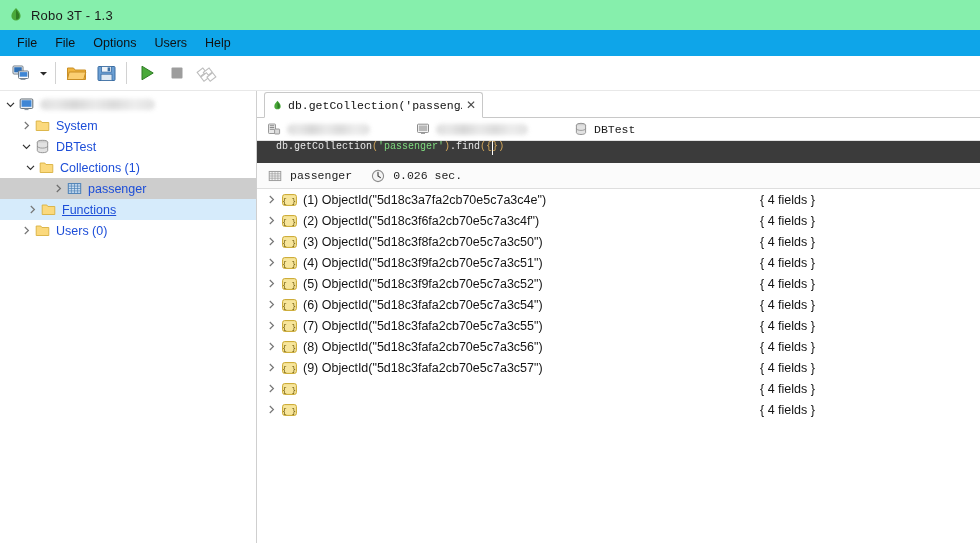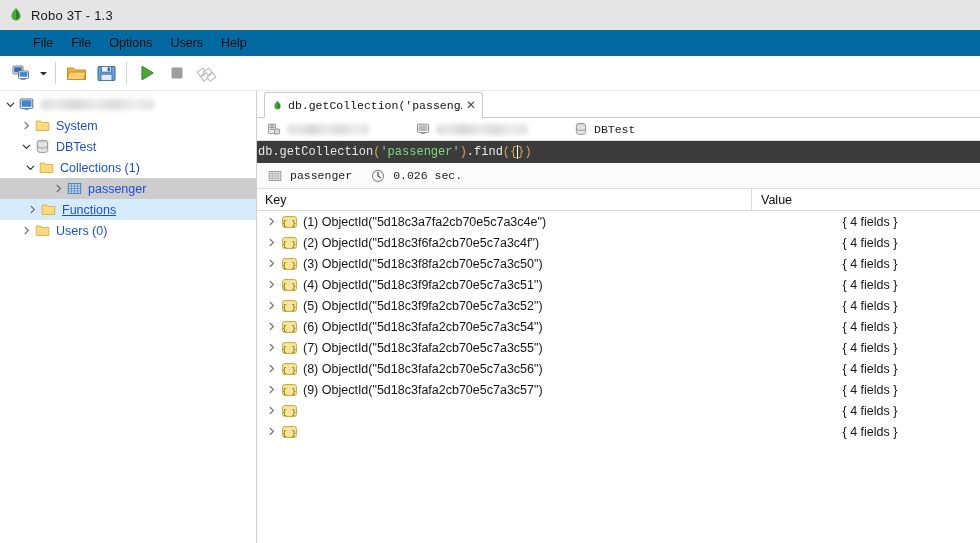--- a/index.html
+++ b/index.html
@@ -17,42 +17,42 @@
     position: relative;
     -webkit-font-smoothing: antialiased;
   }
 
   
   .titlebar {
     height: 30px;
     display: flex;
     align-items: center;
     padding-left: 8px;
-    background: #e5e5e5;
+    background: #86efac;
     box-sizing: border-box;
   }
   .app-logo {
     width: 16px;
     height: 16px;
     margin-right: 7px;
     flex: 0 0 auto;
   }
   .title-text {
     font-size: 13px;
     color: #1a1a1a;
     letter-spacing: .2px;
   }
 
   
   .menubar {
     height: 26px;
     display: flex;
     align-items: center;
-    padding-left: 24px;
-    background: #0369a1;
+    padding-left: 8px;
+    background: #0ea5e9;
     box-sizing: border-box;
   }
   .menu-item {
     font-size: 12.5px;
     color: #111111;
     padding: 3px 9px;
     cursor: default;
     border-radius: 2px;
   }
 
@@ -246,25 +246,25 @@
     font-size: 11.5px;
     color: #1a1a1a;
   }
 
   
   .editor {
     flex: 0 0 22px;
     height: 22px;
     background: #3b3b3b;
     display: flex;
-    align-items: center;
-    padding-left: 1px;
+    align-items: flex-start;
+    padding-left: 19px;
     box-sizing: border-box;
     font-family: "Liberation Mono", monospace;
-    font-size: 12px;
+    font-size: 10px;
     white-space: nowrap;
     overflow: hidden;
     cursor: text;
   }
   .tok-plain  { color: #e8e8e8; }
   .tok-string { color: #7fd97f; }
   .tok-brace  { color: #cfa45a; }
   .caret {
     display: inline-block;
     width: 1px;
@@ -356,21 +356,20 @@
     overflow: hidden;
     white-space: nowrap;
   }
   .cell-val {
     flex: 1 1 auto;
     padding-left: 9px;
     box-sizing: border-box;
     font-size: 12.5px;
     color: #141414;
     white-space: nowrap;
-    text-align: center;
   }
   .doc-icon {
     width: 16px; height: 16px;
     margin: 0 6px 0 2px;
     flex: 0 0 16px;
     display: flex;
     align-items: center;
     justify-content: center;
   }
   .row-label {
@@ -650,24 +649,20 @@
       <span class="status-icon">
         <svg width="14" height="14" viewBox="0 0 14 14">
           <circle cx="7" cy="7" r="5.6" fill="#f4f4f4" stroke="#8c8c8c" stroke-width="1.1"></circle>
           <path d="M7 3.4 V7 L9.4 8.6" fill="none" stroke="#3b3b3b" stroke-width="1.1" stroke-linecap="round"></path>
         </svg>
       </span>
       <span class="status-text">0.026 sec.</span>
     </div>
 
     <div class="grid">
-      <div class="grid-head">
-        <div class="col-key">Key</div>
-        <div class="col-val">Value</div>
-      </div>
       <div class="grid-body" id="rows-container">
           <div class="row">
             <div class="cell-key">
               <span class="twisty">
                 <svg width="9" height="9" viewBox="0 0 9 9">
                   <path d="M2.8 1 L6.4 4.5 L2.8 8" fill="none" stroke="#777" stroke-width="1.2"></path>
                 </svg>
               </span>
               <span class="doc-icon">
                 <svg width="15" height="12" viewBox="0 0 15 12">

